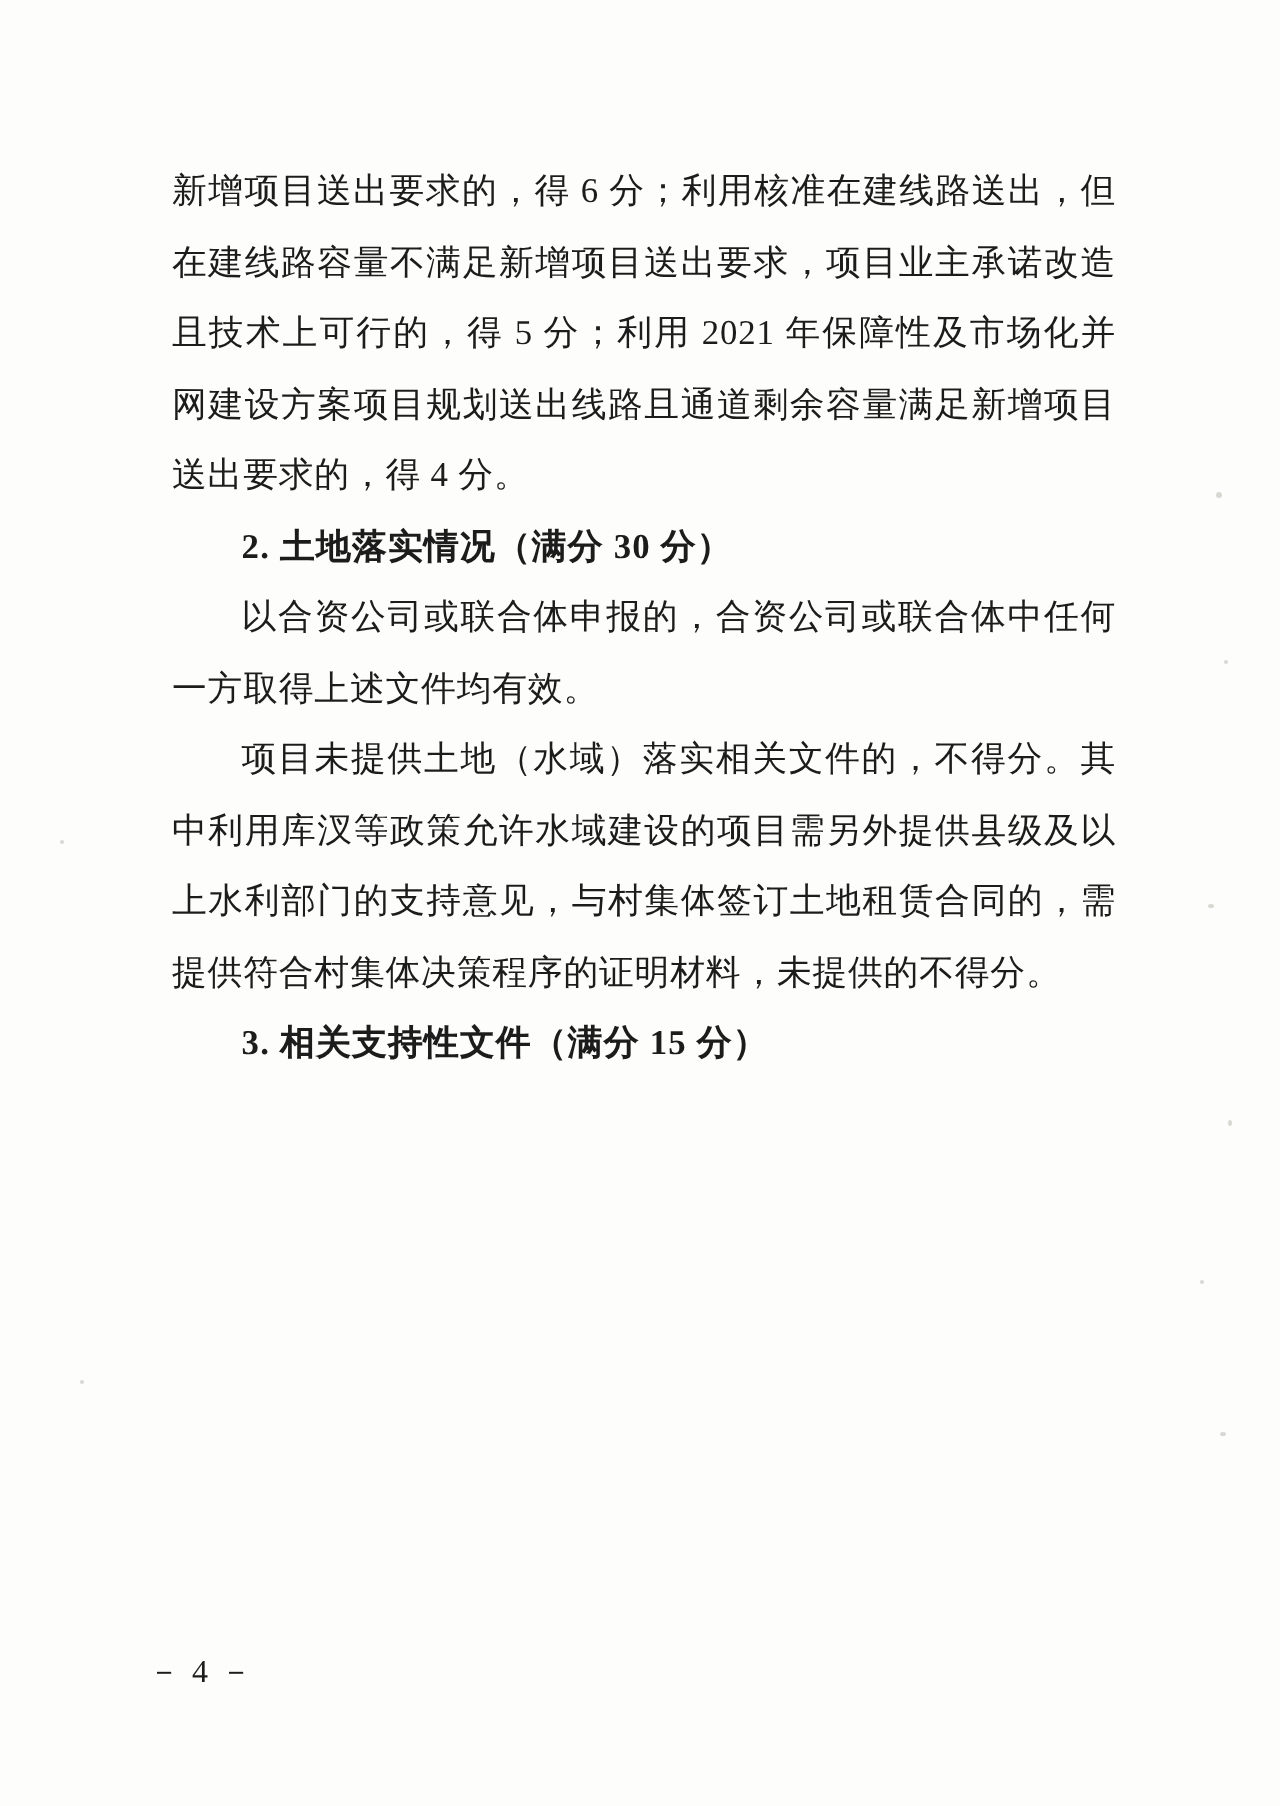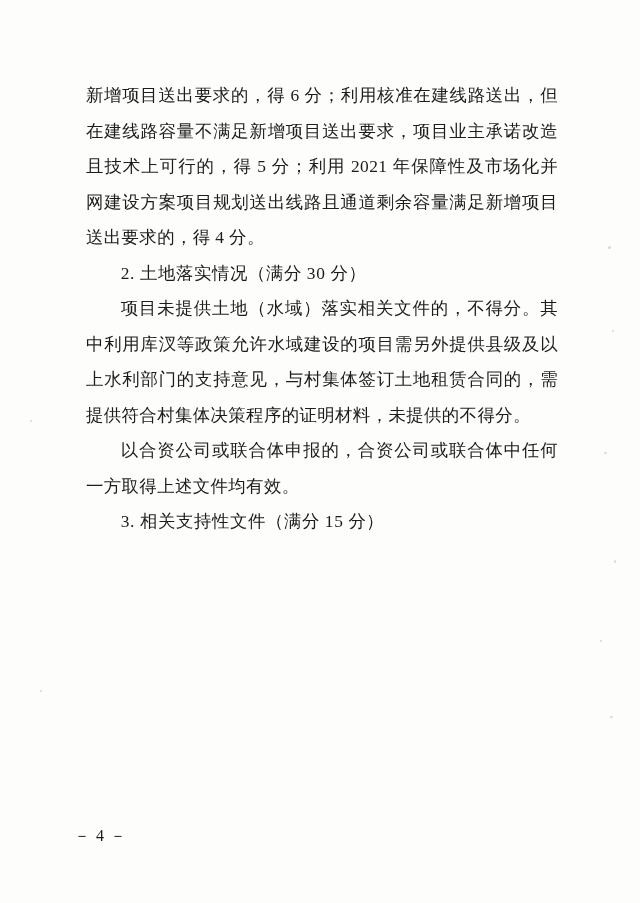--- a/index.html
+++ b/index.html
@@ -49,21 +49,21 @@
     color: #1c1c1c;
     font-family: "Liberation Serif", "DejaVu Serif", serif;
   }
 
   p.indent {
     text-indent: 2em;
   }
 
   p.heading {
     text-indent: 2em;
-    font-weight: normal;
+    font-weight: bold;
     letter-spacing: 0.6px;
   }
 
   .footer {
     position: absolute;
     left: 0;
     top: 826px;
     width: 640px;
     text-align: left;
     padding-left: 74px;
@@ -90,23 +90,23 @@
 
     <div class="doc-body">
 
       <p class="para">新增项目送出要求的，得 6 分；利用核准在建线路送出，但在建线路容量不满足新增项目送出要求，项目业主承诺改造且技术上可行的，得 5 分；利用 2021 年保障性及市场化并网建设方案项目规划送出线路且通道剩余容量满足新增项目送出要求的，得 4 分。</p>
 
 
       <p class="para heading">2. 土地落实情况（满分 30 分）</p>
 
 
 
+      <p class="para indent">以合资公司或联合体申报的，合资公司或联合体中任何一方取得上述文件均有效。</p>
+
       <p class="para indent">项目未提供土地（水域）落实相关文件的，不得分。其中利用库汊等政策允许水域建设的项目需另外提供县级及以上水利部门的支持意见，与村集体签订土地租赁合同的，需提供符合村集体决策程序的证明材料，未提供的不得分。</p>
-
-      <p class="para indent">以合资公司或联合体申报的，合资公司或联合体中任何一方取得上述文件均有效。</p>
 
       <p class="para heading">3. 相关支持性文件（满分 15 分）</p>
 
     </div>
 
     <div class="footer">－ 4 －</div>
 
     <div class="speck" style="left:608px; top:246px; width:3px; height:3px;"></div>
     <div class="speck" style="left:612px; top:330px; width:2px; height:2px;"></div>
     <div class="speck" style="left:604px; top:452px; width:3px; height:2px;"></div>

